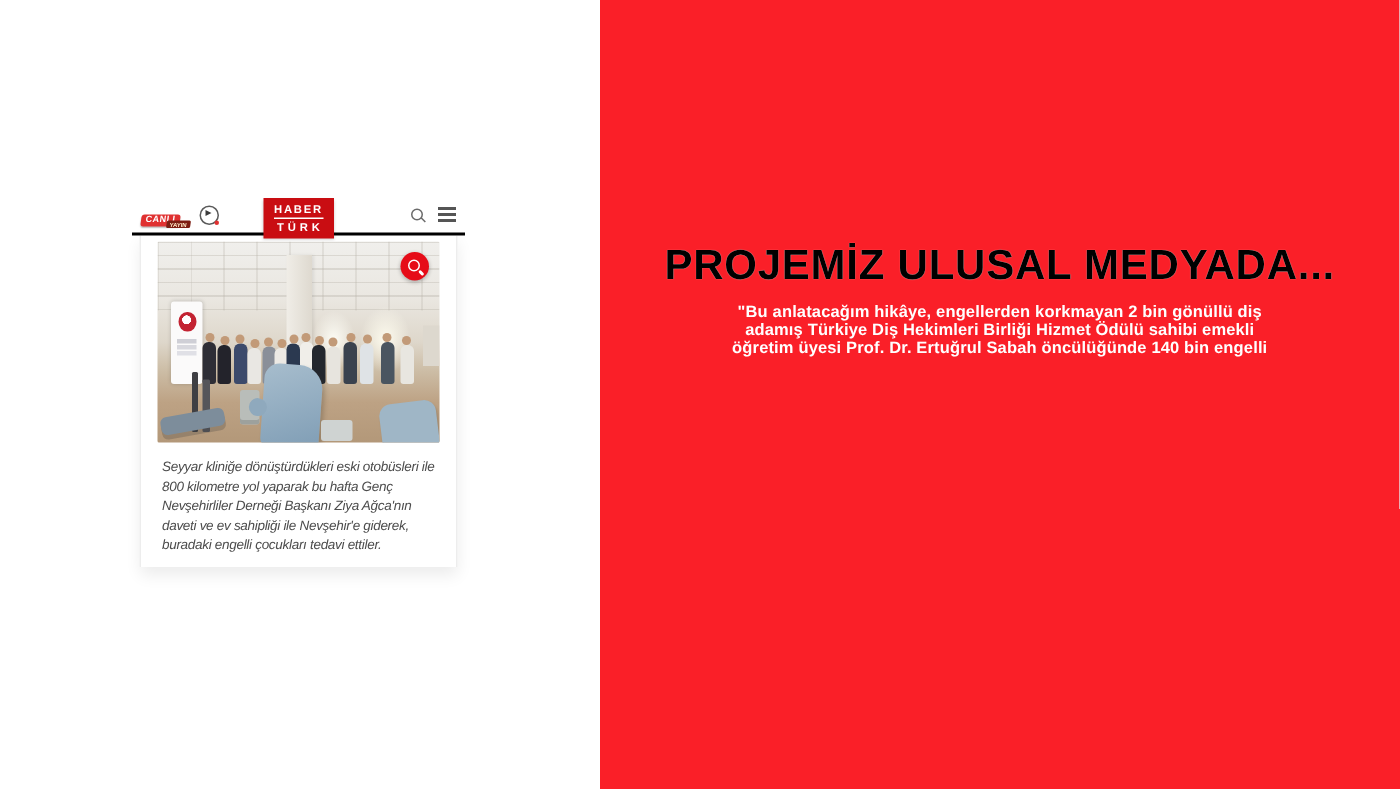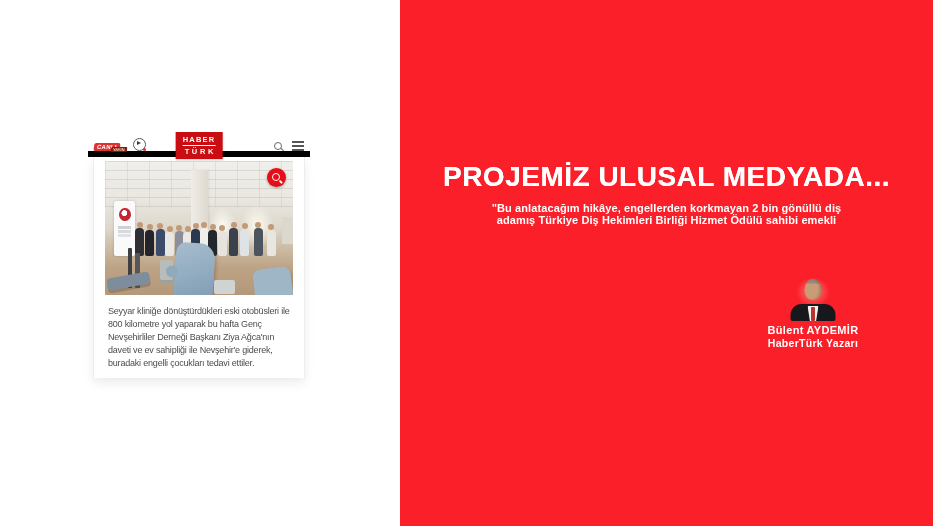--- a/index.html
+++ b/index.html
@@ -9,22 +9,22 @@
     font-family:"Liberation Sans", sans-serif; overflow:hidden; margin:0 auto;
     background:#ffffff;
   }
 
   
   .left-panel { width:400px; background:#ffffff; position:relative; flex:0 0 400px; }
 
   .shot { position:absolute; left:88px; top:131px; width:222px; }
 
   .shot-header {
-    height:26px; display:flex; align-items:flex-end; padding:0 6px;
-    border-bottom:6px solid #000000; background:#fff; position:relative;
+    height:26px; display:flex; align-items:center; padding:0 6px;
+    border-bottom:2px solid #000000; background:#fff; position:relative;
   }
   .live-badge { position:relative; width:30px; height:16px; cursor:pointer; }
   .live-main {
     display:inline-block; background:#e03131; color:#fff; font-size:6px; font-weight:bold;
     padding:1px 3px; border-radius:2px; transform:skewX(-8deg); letter-spacing:0.3px;
     box-shadow:0 1px 1px rgba(0,0,0,.25);
   }
   .live-sub {
     position:absolute; right:-2px; bottom:-1px; background:#7c1d12; color:#ffe9c8;
     font-size:4px; font-weight:bold; padding:0 2px; border-radius:1px; transform:skewX(-8deg);
@@ -47,20 +47,21 @@
   .hdr-icons { margin-left:auto; display:flex; align-items:center; gap:10px; }
   .search-icon { width:8px; height:8px; border:1.4px solid #6a6a6a; border-radius:50%; position:relative; }
   .search-icon::after { content:''; position:absolute; width:4px; height:1.4px; background:#6a6a6a; transform:rotate(45deg); right:-3px; bottom:-1px; }
   .menu-icon { width:12px; display:flex; flex-direction:column; gap:2.4px; }
   .menu-icon i { display:block; height:1.6px; background:#555; }
 
   .news-card {
     margin:0 5px; background:#fff; padding:4px 11px 8px;
     border-left:1px solid #ededed; border-right:1px solid #ededed;
     box-shadow:0 5px 10px rgba(0,0,0,0.08);
+    font-style:italic;
   }
 
   
   .news-photo {
     height:134px; position:relative; overflow:hidden; border-radius:1px;
     background:linear-gradient(180deg,#f0efec 0%,#eae7e1 28%,#ded7cb 50%,#cfc1ab 62%,#bda284 80%,#b39879 100%);
   }
   .ceiling {
     position:absolute; left:0; top:0; right:0; height:34%;
     background:repeating-linear-gradient(180deg, rgba(180,175,165,.35) 0 1px, transparent 1px 9px),
@@ -107,21 +108,21 @@
 
   .news-caption {
     margin:10px 3px 0; font-size:9px; line-height:13px; color:#4c4c4c;
     letter-spacing:-0.2px; font-weight:400;
   }
 
   
   .right-panel { flex:1 1 auto; background:#fa1f28; position:relative; color:#ffffff; padding-top:162px; }
   .headline {
     text-align:center; font-size:28px; font-weight:bold; letter-spacing:0.5px;
-    color:#ffffff; text-shadow:0 0 0.5px #fff; line-height:1.05; padding:0 14px;
+    color:#000000; text-shadow:0 0 0.5px #fff; line-height:1.05; padding:0 14px;
   }
   .quote { margin:12px auto 0; text-align:center; font-size:11px; font-weight:bold; line-height:11.6px; letter-spacing:0.1px; }
   .quote div { white-space:nowrap; }
 
   .author { position:absolute; top:277px; right:40px; width:160px; text-align:center; }
   .author-photo { width:47px; height:44px; margin:0 auto; position:relative; }
   .ap-halo { position:absolute; left:50%; top:0; transform:translateX(-50%); width:34px; height:30px; border-radius:50%; background:radial-gradient(ellipse, rgba(255,200,200,.55), rgba(255,200,200,0) 70%); }
   .ap-head {
     position:absolute; left:50%; top:2px; transform:translateX(-50%); width:17px; height:21px;
     background:linear-gradient(180deg,#8f8a84 0 16%, #c99b77 26%); border-radius:50% 50% 46% 46%;
@@ -199,28 +200,18 @@
 
     </div>
   </div>
 
   <div class="right-panel">
     <h1 class="headline">PROJEMİZ ULUSAL MEDYADA...</h1>
 
     <div class="quote">
       <div>"Bu anlatacağım hikâye, engellerden korkmayan 2 bin gönüllü diş</div>
       <div>adamış Türkiye Diş Hekimleri Birliği Hizmet Ödülü sahibi emekli</div>
+      <div>öğretim üyesi Prof. Dr. Ertuğrul Sabah öncülüğünde 140 bin engelli</div>
     </div>
 
-    <div class="author">
-      <div class="author-photo">
-        <div class="ap-halo"></div>
-        <div class="ap-head"></div>
-        <div class="ap-body"></div>
-        <div class="ap-shirt"></div>
-        <div class="ap-tie"></div>
-      </div>
-      <div class="author-name">Bülent AYDEMİR</div>
-      <div class="author-title">HaberTürk Yazarı</div>
-    </div>
   </div>
 
 </div>
 
 </body></html>

